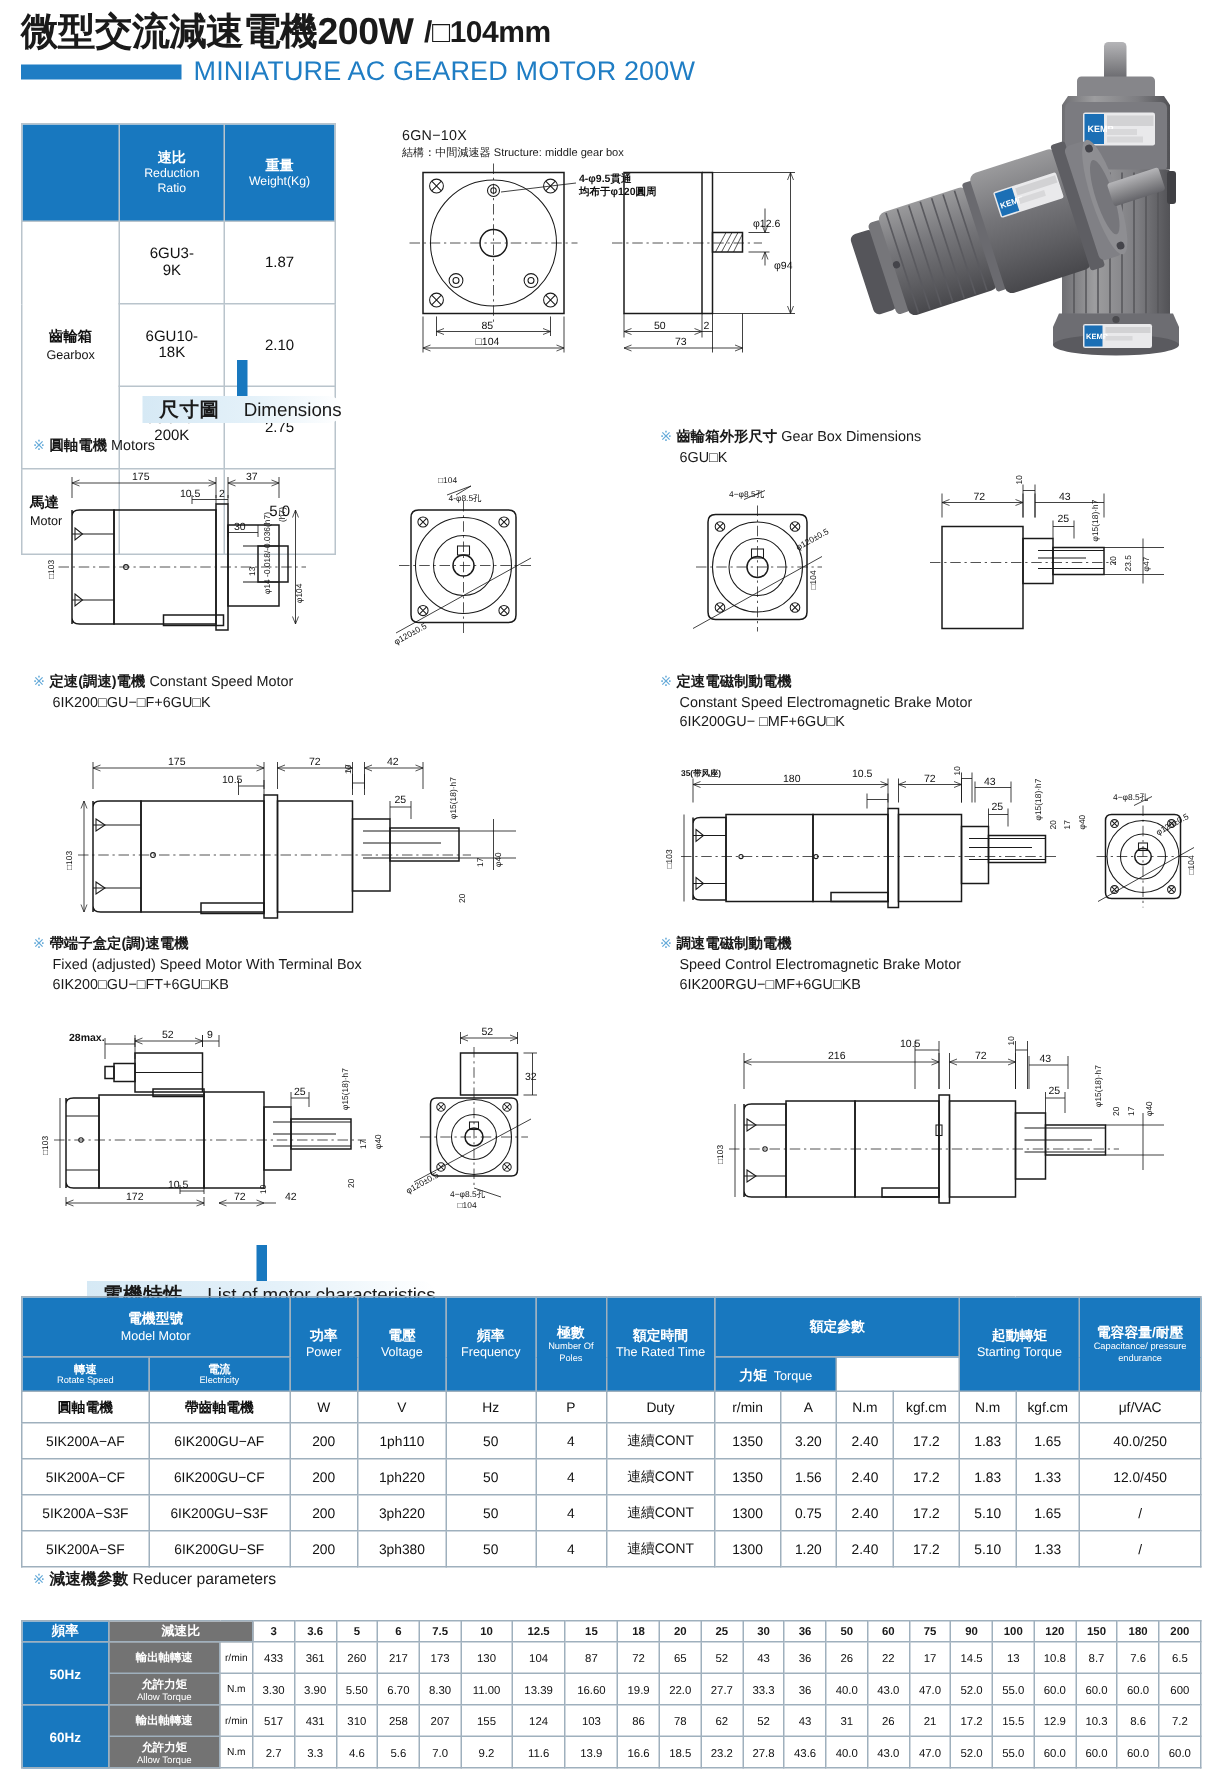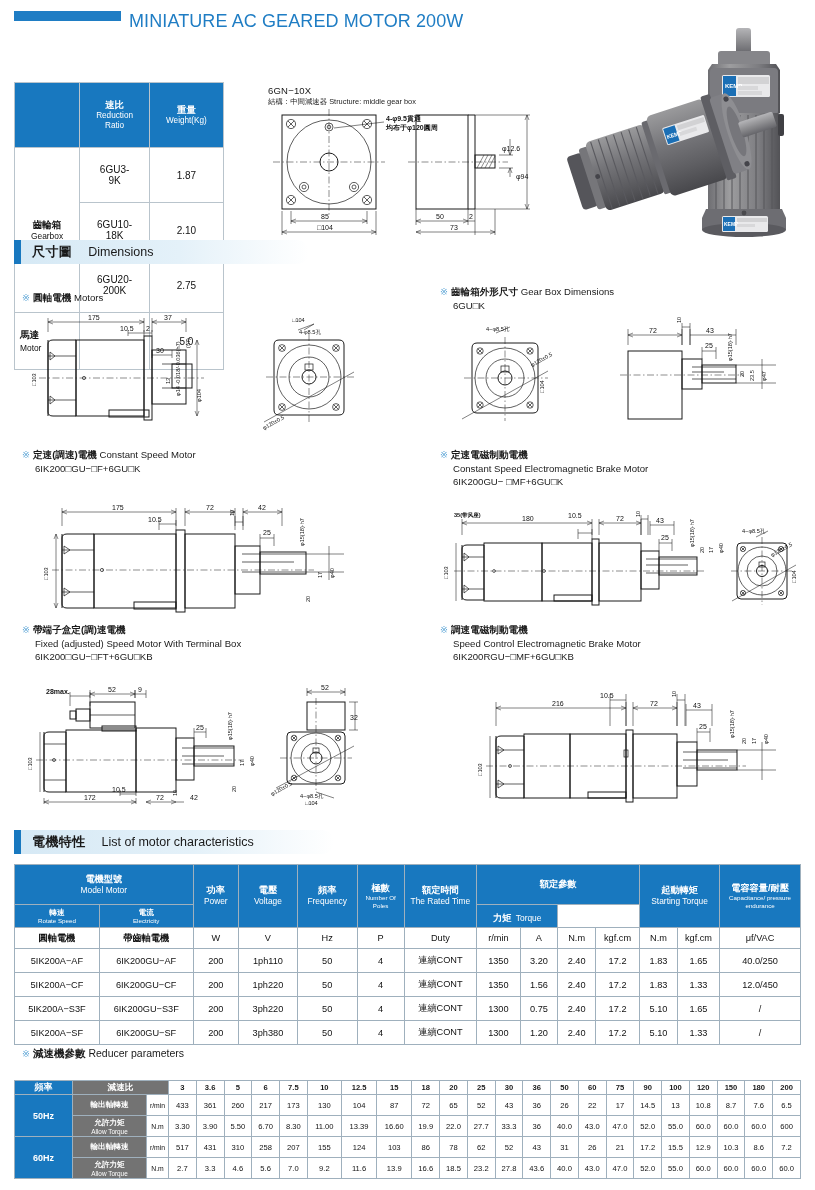--- a/index.html
+++ b/index.html
@@ -8,21 +8,21 @@
     width:815px; height:1190px; position:relative;
     background:#ffffff;
     font-family:"Liberation Sans","DejaVu Sans",sans-serif;
     color:#1a1a1a; overflow:hidden;
   }
 
   
   .hdr { position:absolute; left:14px; top:8px; width:790px; }
   .hdr-title { font-size:25px; font-weight:bold; letter-spacing:-0.3px; white-space:nowrap; line-height:1.05; }
   .hdr-title .sub { font-size:20px; font-weight:bold; margin-left:7px; }
-  .hdr-row2 { display:flex; margin-top:3px; }
+  .hdr-row2 { display:flex; align-items:center; margin-top:3px; }
   .hdr-bar { width:107px; height:10px; background:#1f7dc4; flex:none; }
   .hdr-en { color:#1f7dc4; font-size:18px; letter-spacing:0.1px; margin-left:8px; white-space:nowrap; }
 
   
   .wtbl { position:absolute; left:14px; top:82px; width:196px; border-collapse:collapse;
           font-size:8.6px; background:#fff; }
   .wtbl td, .wtbl th { border:1px solid #b9c4cc; text-align:center; padding:16px; }
   .wtbl thead th { background:#1878bf; color:#fff; height:34px; font-weight:normal; line-height:1.25; }
   .wtbl thead th.blank { background:#1878bf; }
   .wtbl .cn { font-size:9.4px; font-weight:bold; display:block; }
@@ -37,21 +37,21 @@
 
   
   .topdraw { position:absolute; left:248px; top:85px; width:275px; height:155px;margin-left:20px; }
   .dw-code { font-size:9.5px; letter-spacing:0.2px; }
   .dw-struct { font-size:7.4px; margin-top:1px; }
 
   
   .photo { position:absolute; left:560px; top:18px; width:250px; height:222px; }
 
   
-  .sec { position:absolute; display:flex; align-items:center; height:24px; width:295px; }
+  .sec { position:absolute; display:flex; align-items:center; height:24px; width:295px;flex-direction:column; }
   .sec-bar { width:7px; height:24px; background:#1878bf; flex:none; }
   .sec-pill { flex:1; height:24px; display:flex; align-items:center; padding-left:11px;
               background:linear-gradient(to right,#d6e9f5 0%,#e4f1f9 55%,#ffffff 100%);
               border-radius:0 12px 12px 0; }
   .sec-cn { font-size:13px; font-weight:bold; letter-spacing:0.4px; }
   .sec-en { font-size:12.5px; margin-left:16px; }
 
   
   .sub { position:absolute; font-size:9.6px; line-height:1.42; }
   .sub .star { color:#63a9d8; font-size:9.5px; margin-right:3px; }
@@ -89,20 +89,23 @@
   .rtbl .bluehd { background:#1878bf; color:#fff; font-weight:bold; font-size:8.6px; }
   .rtbl td { height:21px; background:#fff; color:#111; }
   .rtbl .freq { background:#1878bf; color:#fff; font-weight:bold; font-size:9px; width:58px; }
   .rtbl .lbl { background:#737373; color:#fff; font-weight:bold; width:74px; }
   .rtbl .unit { width:22px; font-size:6.8px; }
 </style>
 </head>
 <body>
 
 <div class="hdr">
+  <div class="hdr-title">
+    <span>微型交流減速電機200W</span><span class="sub">/□104mm</span>
+  </div>
   <div class="hdr-row2">
     <div class="hdr-bar"></div>
     <div class="hdr-en">MINIATURE AC GEARED MOTOR 200W</div>
   </div>
 </div>
 
 <table class="wtbl">
   <thead>
     <tr>
       <th class="blank"></th>

